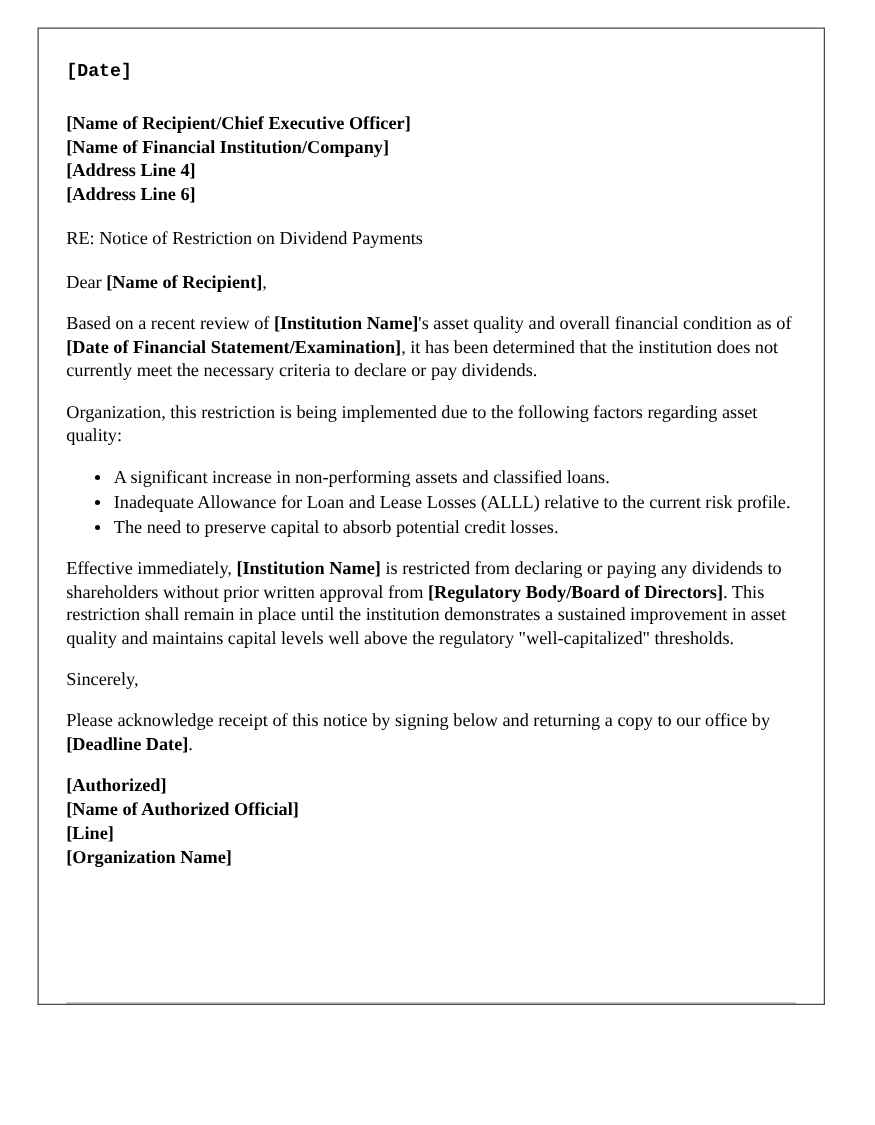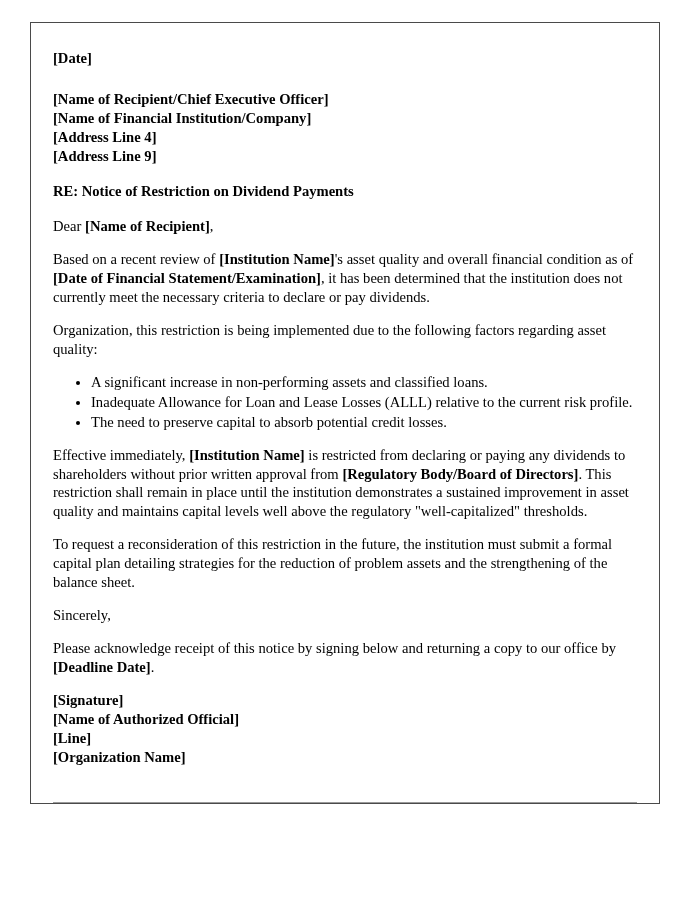--- a/index.html
+++ b/index.html
@@ -38,23 +38,24 @@
   }
   .block-addr {
     margin: 4px 0 16px 0;
   }
   b, .b {
     font-weight: bold;
   }
   .date-line {
     font-weight: bold;
     margin: 0 0 22px 0;
+    font-family: Liberation Mono, monospace;
   }
   .subject {
-    font-weight: bold;
+    font-weight: normal;
     margin: 0 0 16px 0;
   }
   ul {
     margin: 0 0 14px 0;
     padding-left: 38px;
   }
   li {
     margin: 0 0 1px 0;
   }
   .sig-block {
@@ -77,47 +78,46 @@
 
 <div class="page">
   <div class="content">
 
     <p class="date-line">[Date]</p>
 
     <div class="block-addr">
       <p class="tight b">[Name of Recipient/Chief Executive Officer]</p>
       <p class="tight b">[Name of Financial Institution/Company]</p>
       <p class="tight b">[Address Line 4]</p>
-      <p class="tight b">[Address Line 9]</p>
+      <p class="tight b">[Address Line 6]</p>
     </div>
 
     <p class="subject">RE: Notice of Restriction on Dividend Payments</p>
 
     <p><span>Dear </span><b>[Name of Recipient]</b><span>,</span></p>
 
     <p><span>Based on a recent review of </span><b>[Institution Name]</b><span>'s asset quality and overall financial condition as of </span><b>[Date of Financial Statement/Examination]</b><span>, it has been determined that the institution does not currently meet the necessary criteria to declare or pay dividends.</span></p>
 
     <p>Organization, this restriction is being implemented due to the following factors regarding asset quality:</p>
 
     <ul>
       <li>A significant increase in non-performing assets and classified loans.</li>
       <li>Inadequate Allowance for Loan and Lease Losses (ALLL) relative to the current risk profile.</li>
       <li>The need to preserve capital to absorb potential credit losses.</li>
     </ul>
 
     <p><span>Effective immediately, </span><b>[Institution Name]</b><span> is restricted from declaring or paying any dividends to shareholders without prior written approval from </span><b>[Regulatory Body/Board of Directors]</b><span>. This restriction shall remain in place until the institution demonstrates a sustained improvement in asset quality and maintains capital levels well above the regulatory "well-capitalized" thresholds.</span></p>
 
-    <p>To request a reconsideration of this restriction in the future, the institution must submit a formal capital plan detailing strategies for the reduction of problem assets and the strengthening of the balance sheet.</p>
 
     <p>Sincerely,</p>
 
     <p><span>Please acknowledge receipt of this notice by signing below and returning a copy to our office by </span><b>[Deadline Date]</b><span>.</span></p>
 
     <div class="sig-block">
-      <div>[Signature]</div>
+      <div>[Authorized]</div>
       <div>[Name of Authorized Official]</div>
       <div>[Line]</div>
       <div>[Organization Name]</div>
     </div>
 
   </div>
   <div class="rule"></div>
 </div>
 
 </body></html>

